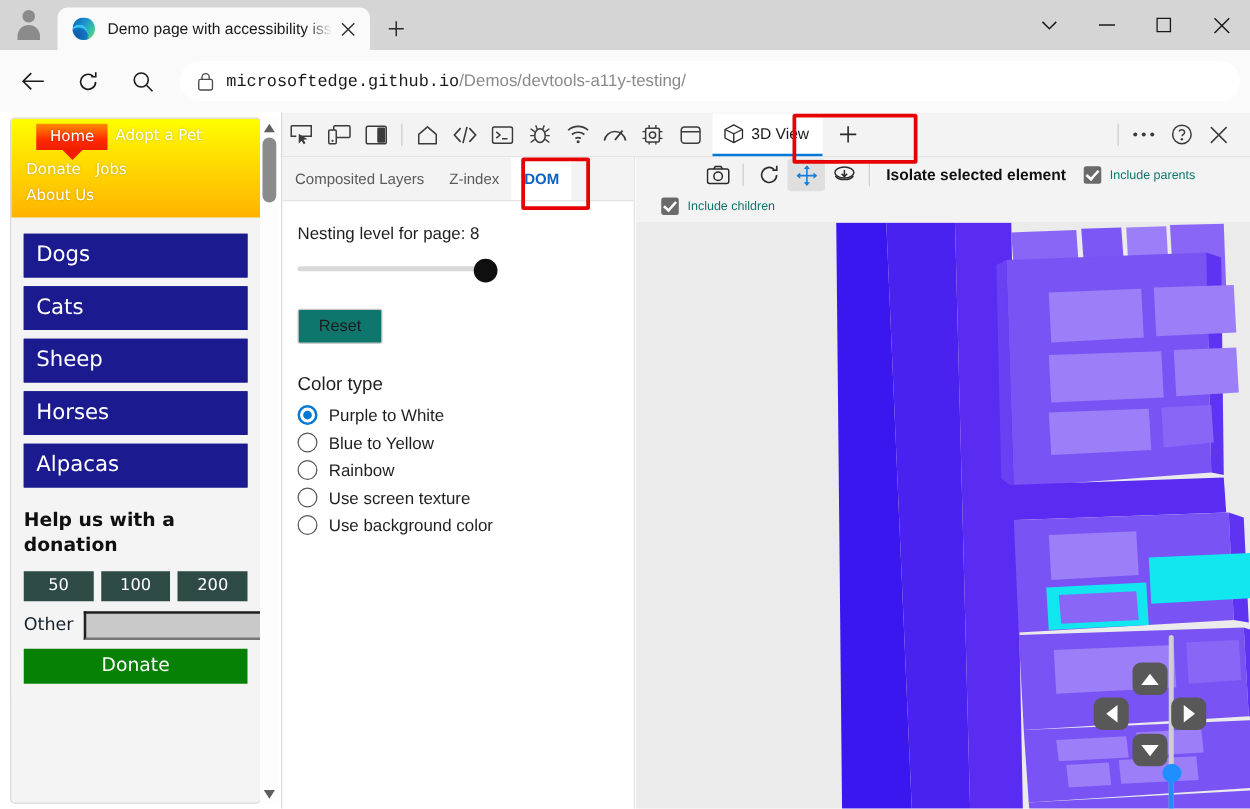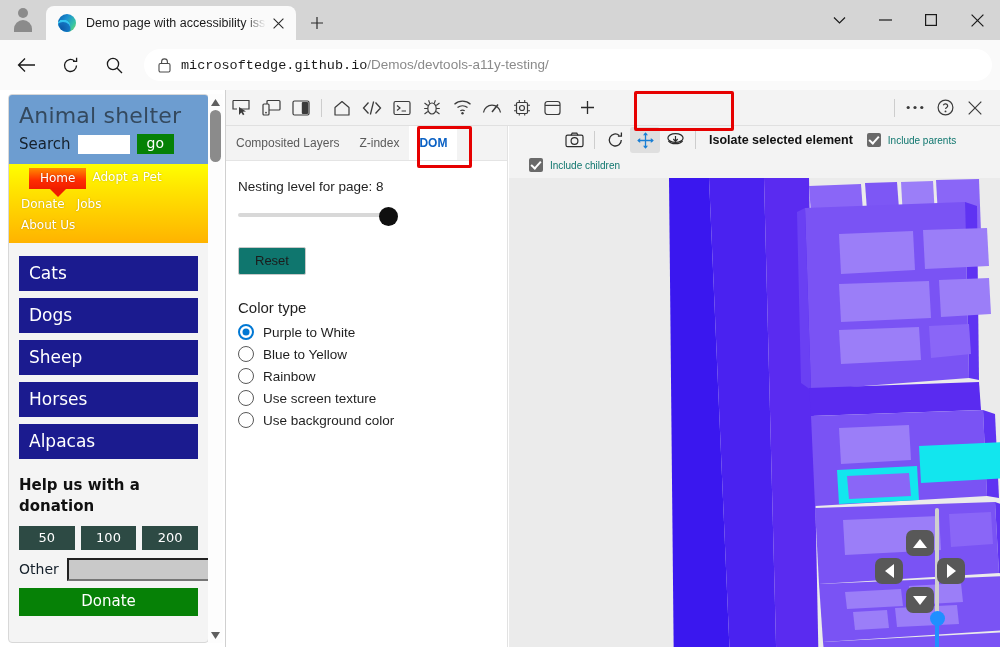--- a/index.html
+++ b/index.html
@@ -703,46 +703,38 @@
         <circle cx="2.5" cy="2.5" r="1.7" fill="#3a3a3a"></circle>
         <circle cx="10" cy="2.5" r="1.7" fill="#3a3a3a"></circle>
         <circle cx="17.5" cy="2.5" r="1.7" fill="#3a3a3a"></circle>
       </svg>
     </div>
   </div>
 
   <div class="page-area">
     <div class="site">
 
-      <div class="site-header">
-        <div class="site-title">Animal shelter</div>
-        <div class="search-row">
-          <span class="search-label">Search</span>
-          <input class="search-input" type="text" placeholder="" style="">
-          <span class="go-btn">go</span>
-        </div>
-      </div>
 
       <div class="site-nav">
         <div class="nav-row">
           <span class="nav-link nav-home">Home</span>
           <span class="nav-link">Adopt a Pet</span>
         </div>
         <div class="nav-row" style="margin-top:6px;">
           <span class="nav-link">Donate</span>
           <span class="nav-link">Jobs</span>
         </div>
         <div class="nav-row" style="margin-top:2px;">
           <span class="nav-link">About Us</span>
         </div>
       </div>
 
       <div class="site-body">
+        <a class="cat-btn">Dogs</a>
         <a class="cat-btn">Cats</a>
-        <a class="cat-btn">Dogs</a>
         <a class="cat-btn">Sheep</a>
         <a class="cat-btn">Horses</a>
         <a class="cat-btn">Alpacas</a>
 
         <div class="donation-title">Help us with a donation</div>
         <div class="amount-row">
           <span class="amount-btn">50</span>
           <span class="amount-btn">100</span>
           <span class="amount-btn">200</span>
         </div>
@@ -841,20 +833,27 @@
           <path d="M6.3 3.5 V1 M11.7 3.5 V1 M6.3 14.5 V16.6 M11.7 14.5 V16.6 M3.5 6.3 H1 M3.5 11.7 H1 M14.5 6.3 H17 M14.5 11.7 H17" stroke="#3b3b3b" stroke-width="1.1"></path>
         </svg>
       </div>
       <div class="dt-btn">
         <svg width="17" height="16" viewBox="0 0 17 16">
           <rect x="1" y="1.5" width="15" height="13" rx="2.6" stroke="#3b3b3b" stroke-width="1.2" fill="none"></rect>
           <path d="M1 5.4 H16" stroke="#3b3b3b" stroke-width="1.2"></path>
         </svg>
       </div>
 
+      <div class="dt-tab-3d">
+        <svg width="16" height="16" viewBox="0 0 16 16">
+          <path d="M8 0.9 L15 4.6 V11.4 L8 15.1 L1 11.4 V4.6 Z" stroke="#2b2b2b" stroke-width="1.1" fill="none" stroke-linejoin="round"></path>
+          <path d="M8 8 V15.1 M8 8 L1.4 4.8 M8 8 L14.6 4.8" stroke="#2b2b2b" stroke-width="1.1" fill="none"></path>
+        </svg>
+        <span>3D View</span>
+      </div>
 
       <div class="dt-plus">
         <svg width="15" height="15" viewBox="0 0 15 15">
           <path d="M7.5 1 V14 M1 7.5 H14" stroke="#2b2b2b" stroke-width="1.3" fill="none"></path>
         </svg>
       </div>
 
       <div class="dt-right">
         <div class="dt-sep"></div>
         <div class="dt-btn">

